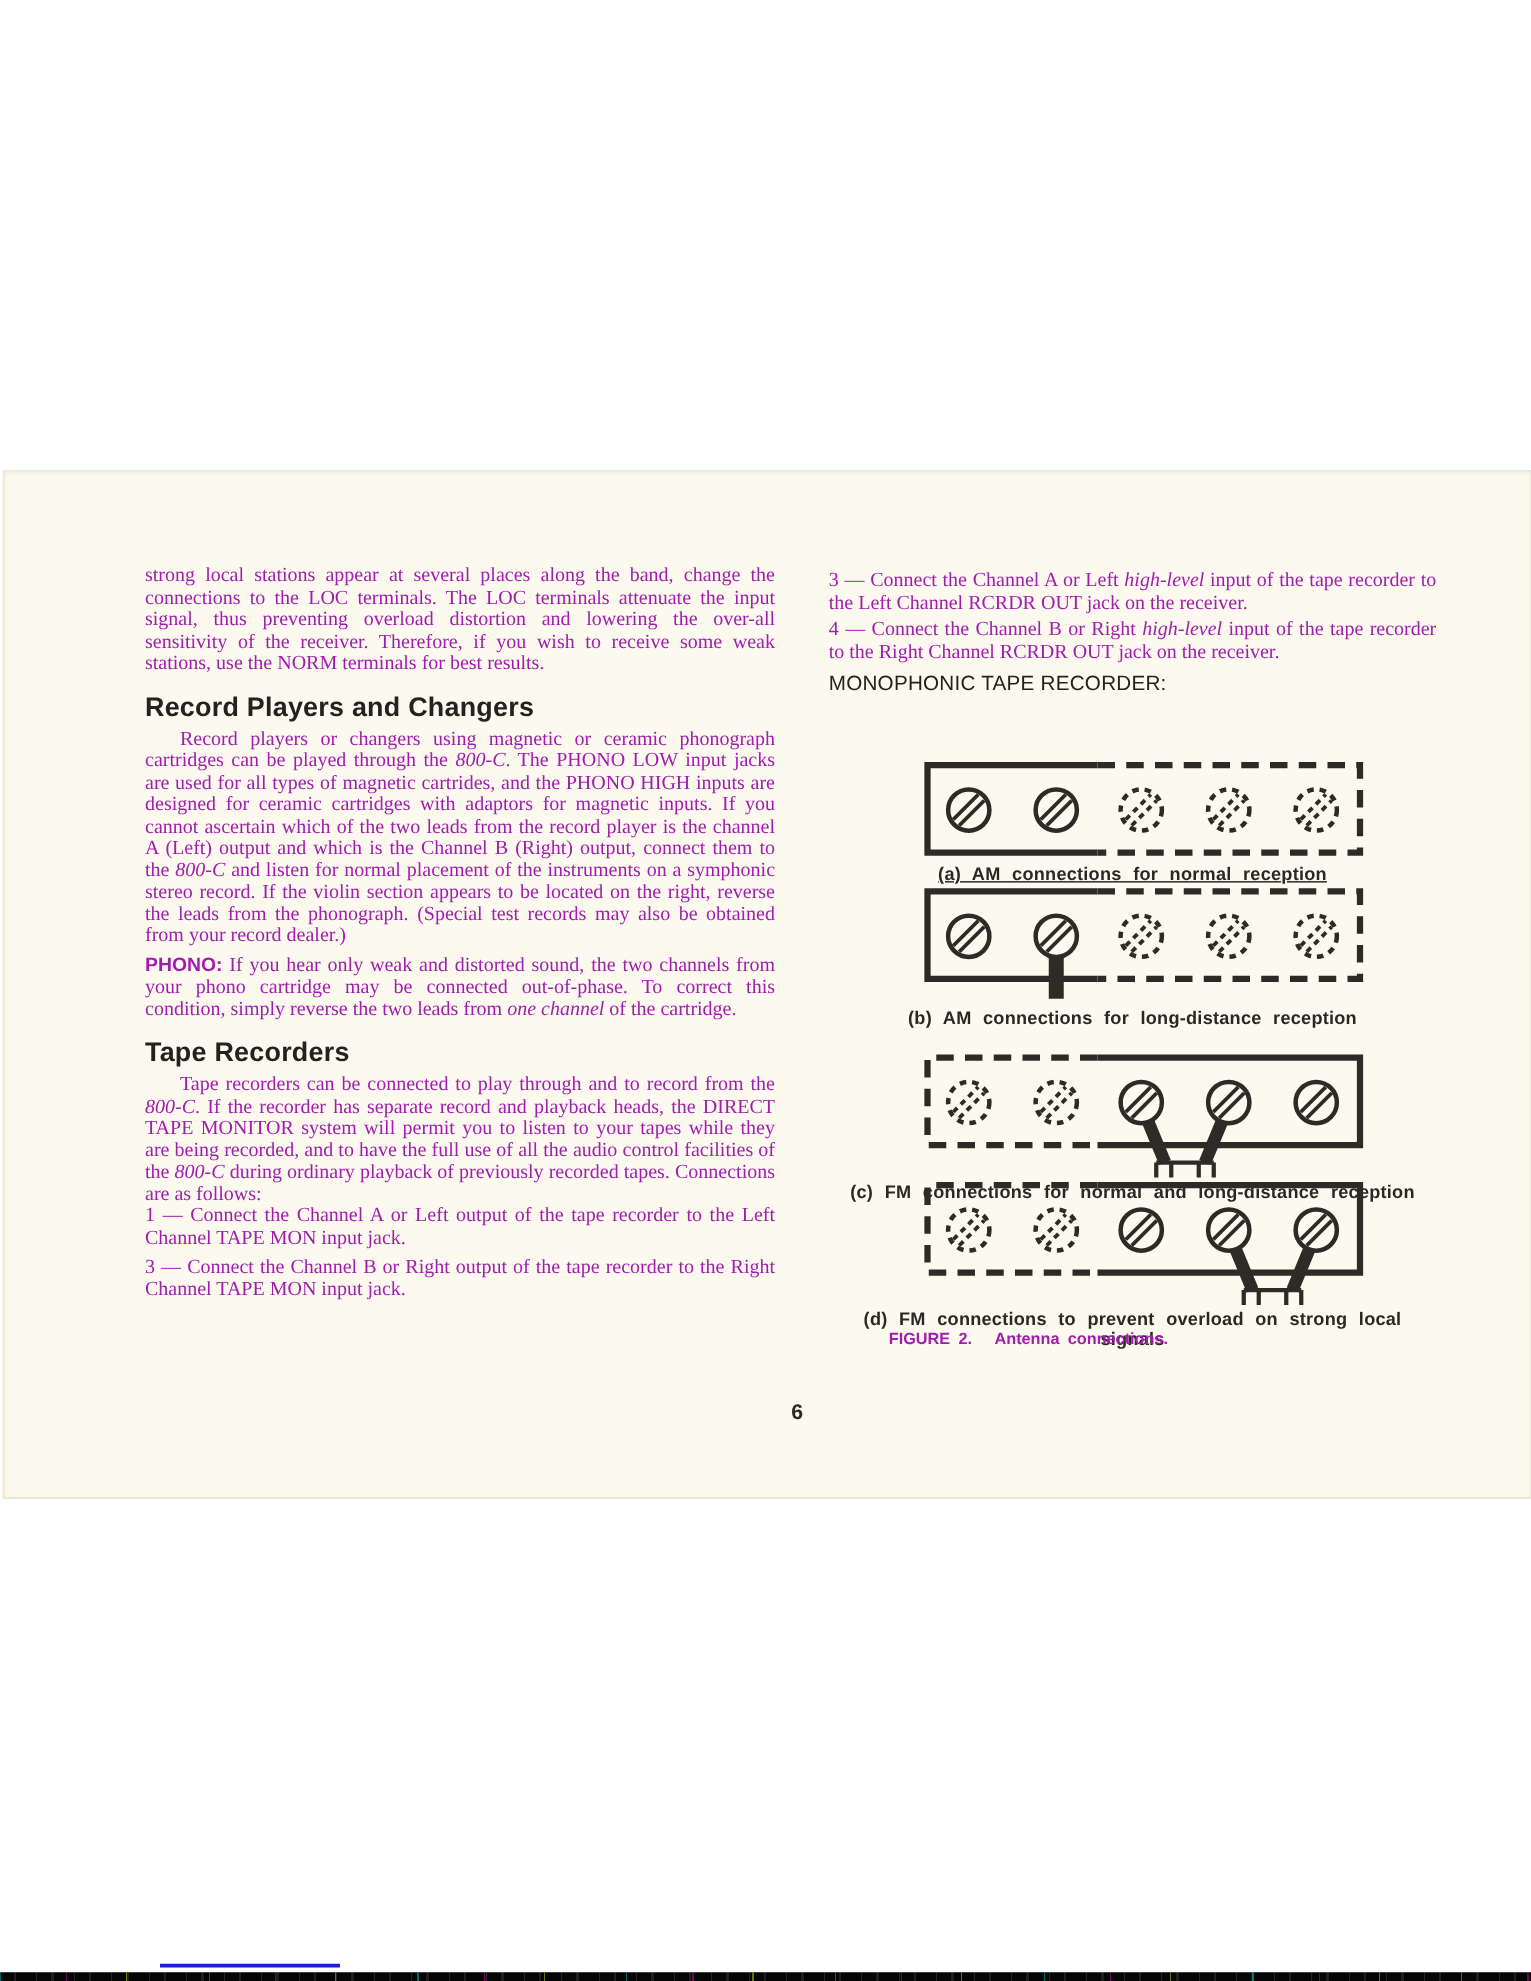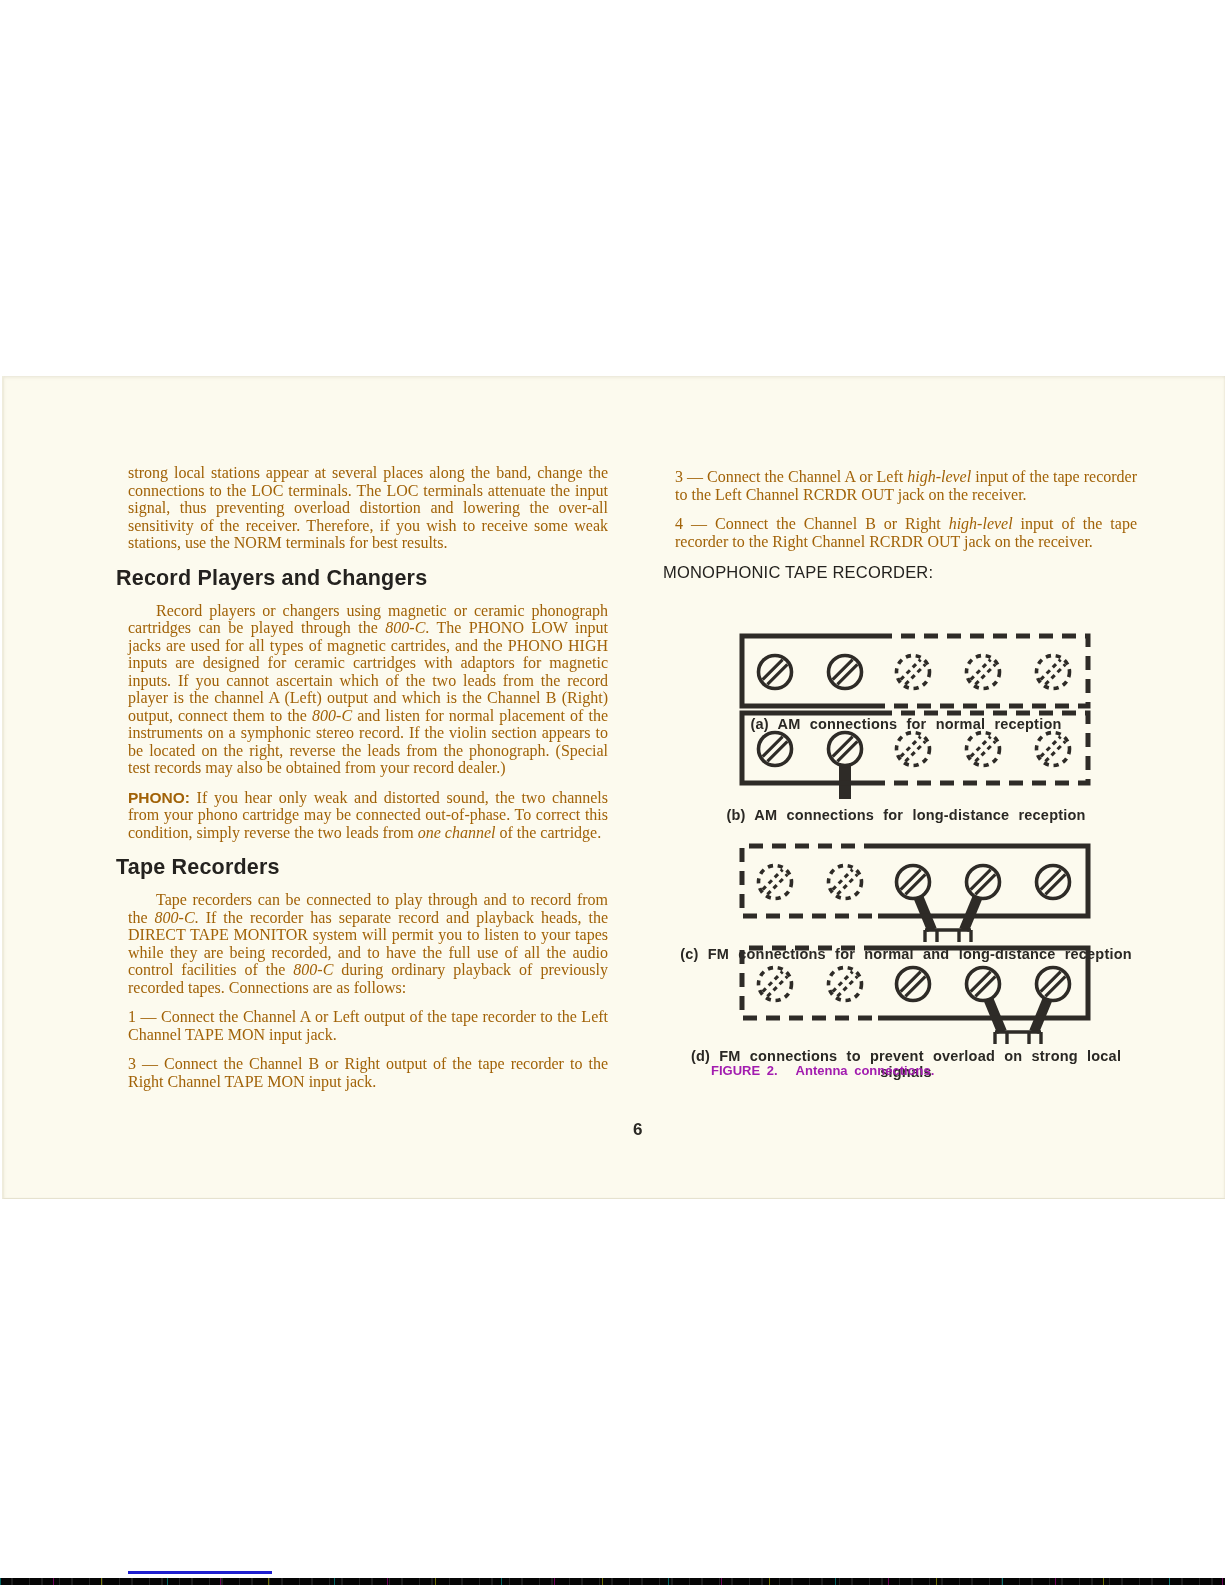--- a/index.html
+++ b/index.html
@@ -2,21 +2,21 @@
 <html><head>
 <meta charset="utf-8">
 <style>
   html,body{margin:0;padding:0;background:#fff;}
   #canvas{position:relative;width:1225px;height:1585px;background:#ffffff;overflow:hidden;
           font-family:"Liberation Serif",serif;}
   #paper{position:absolute;left:2px;top:376px;width:1221px;height:822px;background:#fcfaee;
          border-left:2px solid #efecdc;border-bottom:1px solid #e6e2cf;
          box-shadow:inset 0 2px 3px rgba(120,110,70,.10), inset -1px 0 2px rgba(120,110,70,.06);}
   .col{position:absolute;color:#2c2a26;}
-  .para{font-size:16px;line-height:17.5px;text-align:justify;margin:12px;color:#a16207;}
+  .para{font-size:16px;line-height:17.5px;text-align:justify;margin:0;color:#a21caf;}
   .indent{text-indent:28px;}
   .mt4{margin-top:4px;} .mt6{margin-top:6px;}
   .h-major{font-family:"Liberation Sans",sans-serif;font-weight:700;font-size:21.5px;line-height:24px;
            letter-spacing:.2px;color:#24221f;margin:14px 0 5px 0;}
   .h-minor{font-family:"Liberation Sans",sans-serif;font-weight:400;font-size:16.5px;line-height:20px;
            letter-spacing:.2px;color:#24221f;margin:8px 0 4px 0;}
   .it{font-style:italic;}
   .bd{font-family:"Liberation Sans",sans-serif;font-weight:700;font-size:15.5px;}
   .fig{position:absolute;left:663px;width:486px;}
   .fig svg{display:block;margin-left:74px;}
@@ -50,21 +50,21 @@
     <p class="para"><span>1 — Connect the Channel A or Left output of the tape recorder to the Left Channel TAPE MON input jack.</span></p>
     <p class="para mt6"><span>3 — Connect the Channel B or Right output of the tape recorder to the Right Channel TAPE MON input jack.</span></p>
   </div>
 
   <div class="col" style="left:663px;top:456px;width:486px;">
     <p class="para"><span>3 — Connect the Channel A or Left </span><span class="it">high-level</span><span> input of the tape recorder to the Left Channel RCRDR OUT jack on the receiver.</span></p>
     <p class="para mt4"><span>4 — Connect the Channel B or Right </span><span class="it">high-level</span><span> input of the tape recorder to the Right Channel RCRDR OUT jack on the receiver.</span></p>
     <div class="h-minor" style="margin-top:7px;margin-bottom:3px;">MONOPHONIC TAPE RECORDER:</div>
   </div>
 
-  <div class="fig" style="top:632px;">
+  <div class="fig" style="top:608px;text-decoration:underline;">
     <div>
         <svg width="360" height="82" viewBox="0 0 360 82">
           <path d="M141,4 H5 V74 H141" fill="none" stroke="#2e2b27" stroke-width="5"></path>
           <path d="M141,4 H351 V74 H141" fill="none" stroke="#2e2b27" stroke-width="5" stroke-dasharray="14 9"></path>
           <circle cx="38" cy="40" r="16.5" fill="#fcfaee" stroke="#2e2b27" stroke-width="3.6"></circle>
           <line x1="25.6" y1="47.6" x2="45.6" y2="27.6" stroke="#2e2b27" stroke-width="3.1"></line>
           <line x1="30.4" y1="52.4" x2="50.4" y2="32.4" stroke="#2e2b27" stroke-width="3.1"></line>
           <circle cx="108" cy="40" r="16.5" fill="#fcfaee" stroke="#2e2b27" stroke-width="3.6"></circle>
           <line x1="95.6" y1="47.6" x2="115.6" y2="27.6" stroke="#2e2b27" stroke-width="3.1"></line>
           <line x1="100.4" y1="52.4" x2="120.4" y2="32.4" stroke="#2e2b27" stroke-width="3.1"></line>

